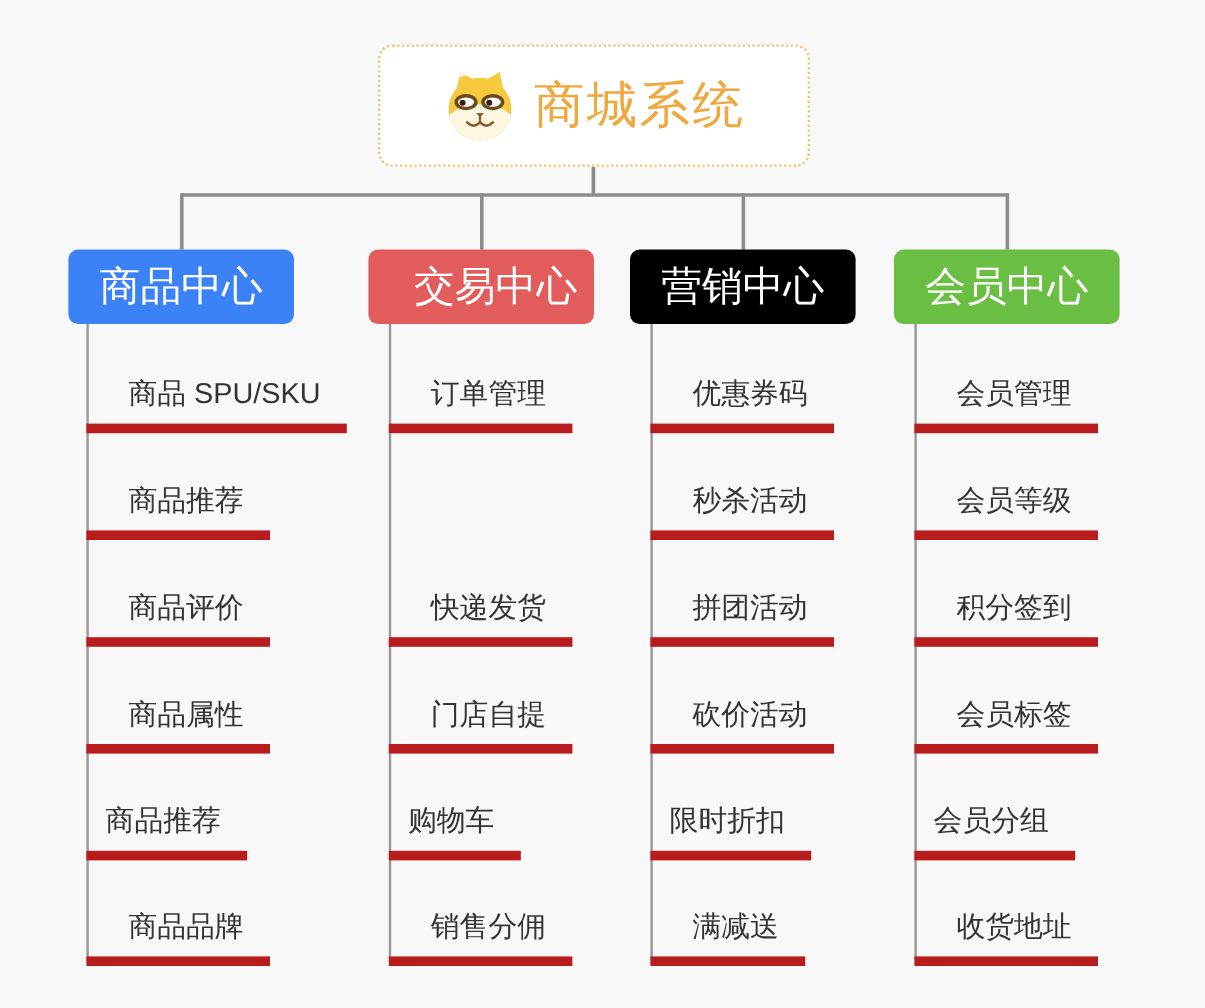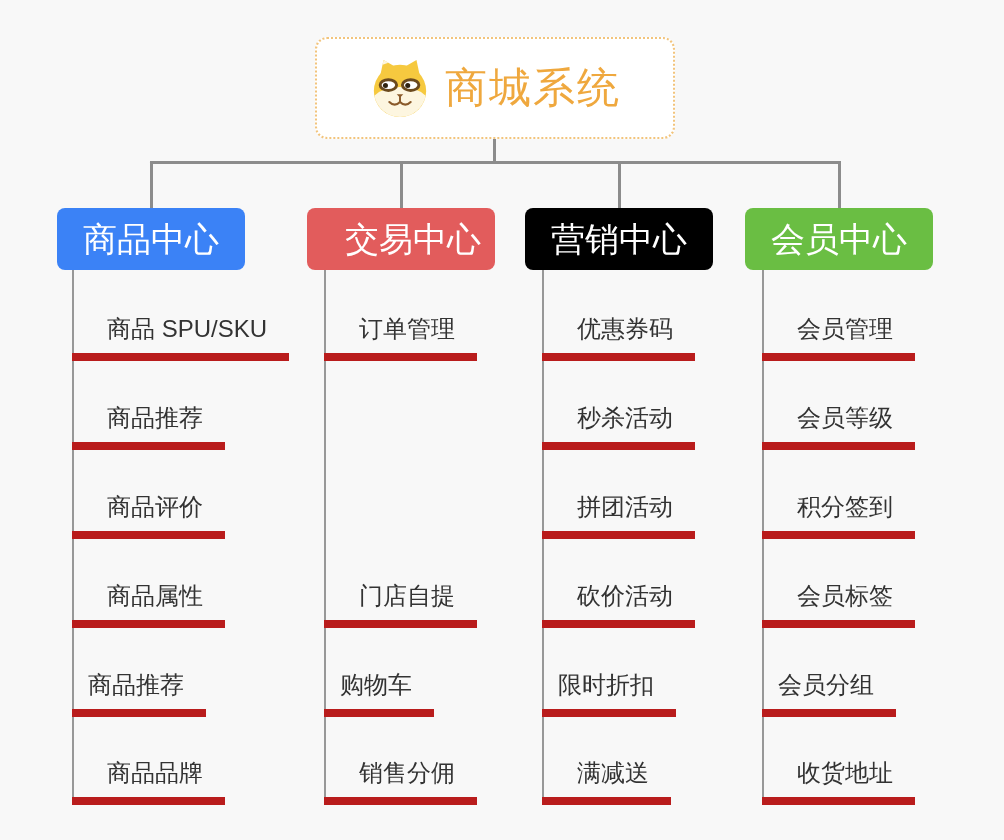--- a/index.html
+++ b/index.html
@@ -134,20 +134,21 @@
   <div class="branch-node branch-4" style="background-color: rgb(106, 190, 67);">会员中心</div>
 
   <div class="child c1 r1">商品 SPU/SKU</div>
   <div class="child c1 r2">商品推荐</div>
   <div class="child c1 r3">商品评价</div>
   <div class="child c1 r4">商品属性</div>
   <div class="child c1 r5">商品推荐</div>
   <div class="child c1 r6">商品品牌</div>
 
   <div class="child c2 r1">订单管理</div>
+  <div class="child c2 r3">快递发货</div>
   <div class="child c2 r4">门店自提</div>
   <div class="child c2 r5">购物车</div>
   <div class="child c2 r6">销售分佣</div>
 
   <div class="child c3 r1">优惠券码</div>
   <div class="child c3 r2">秒杀活动</div>
   <div class="child c3 r3">拼团活动</div>
   <div class="child c3 r4">砍价活动</div>
   <div class="child c3 r5">限时折扣</div>
   <div class="child c3 r6">满减送</div>

